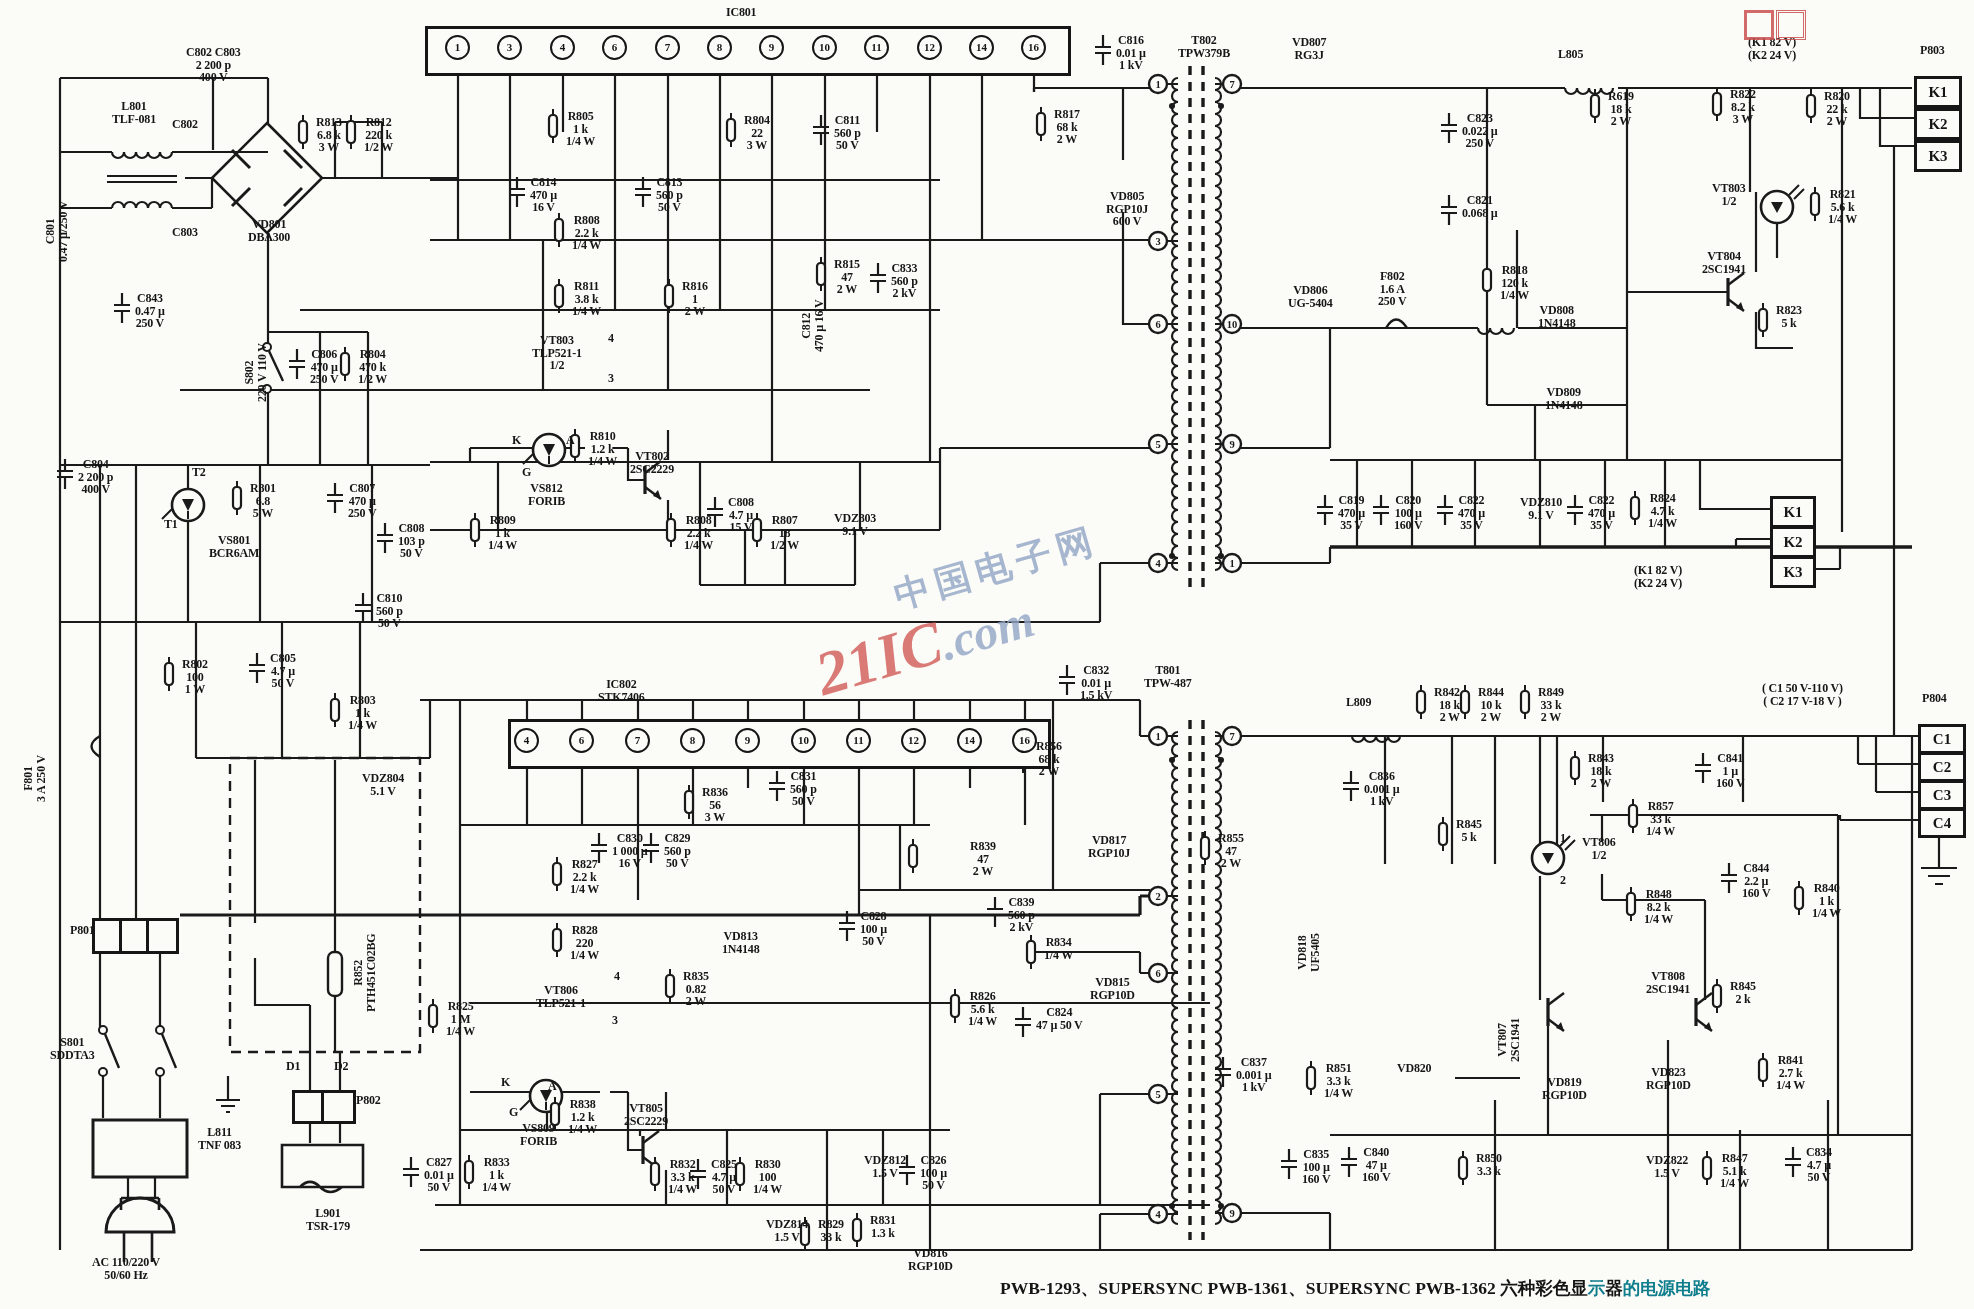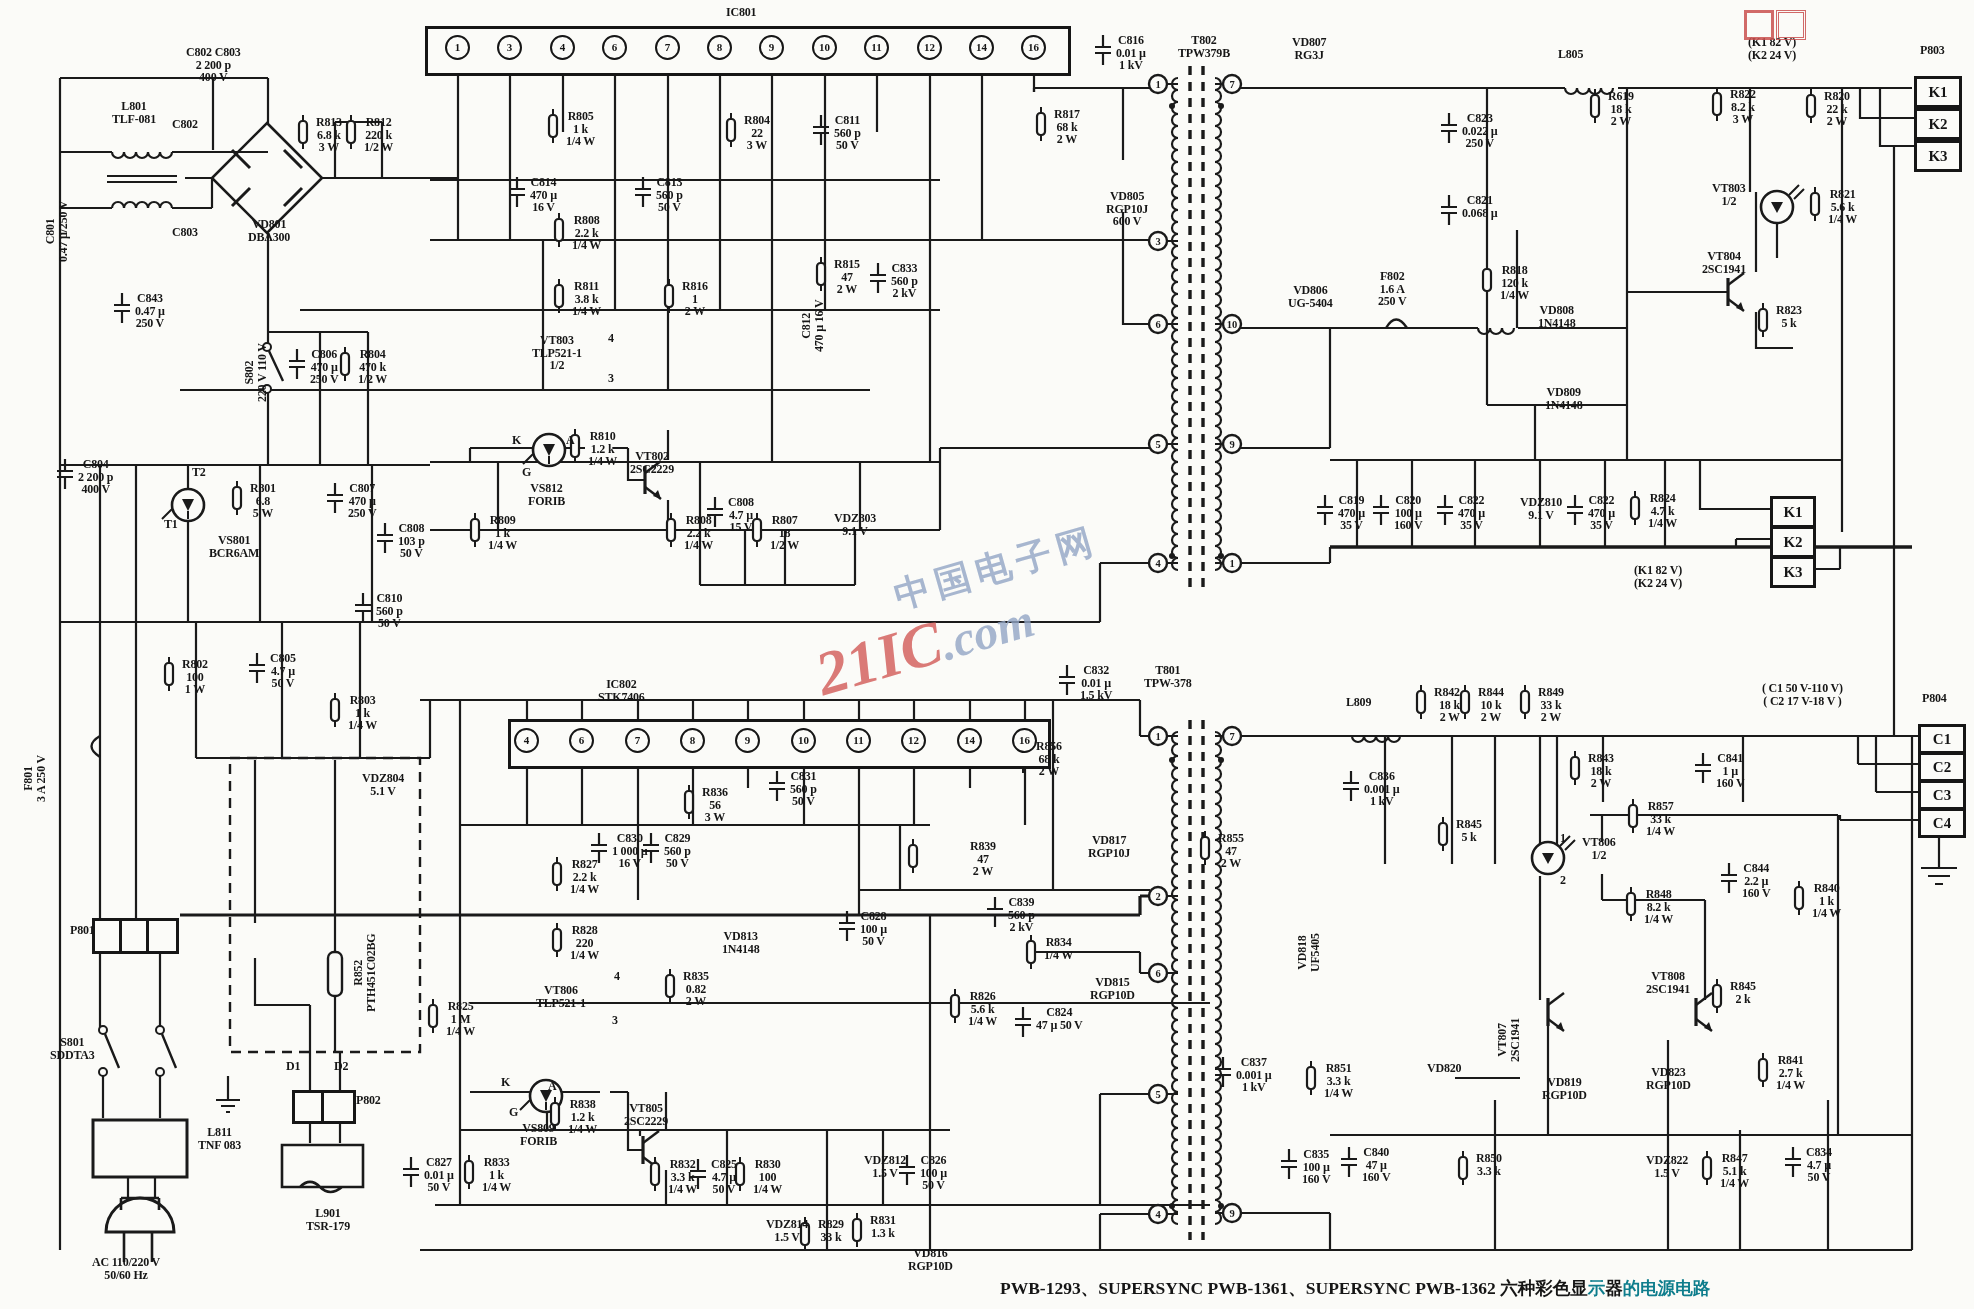--- a/index.html
+++ b/index.html
@@ -828,21 +828,21 @@
       <div>560 p</div>
       <div>2 kV</div>
     </div>
     <div class="lbl" style="left: 1080px; top: 664px;">
       <div>C832</div>
       <div>0.01 µ</div>
       <div>1.5 kV</div>
     </div>
     <div class="lbl" style="left: 1144px; top: 664px;">
       <div>T801</div>
-      <div>TPW-378</div>
+      <div>TPW-487</div>
     </div>
     <div class="lbl" style="left: 1088px; top: 834px;">
       <div>VD817</div>
       <div>RGP10J</div>
     </div>
     <div class="lbl" style="left: 1044px; top: 936px;">
       <div>R834</div>
       <div>1/4 W</div>
     </div>
     <div class="lbl" style="left: 1090px; top: 976px;">
@@ -1051,21 +1051,21 @@
       <div>R845</div>
       <div>2 k</div>
     </div>
     <div class="lbl" style="left: 1762px; top: 682px;">
       <div>( C1 50 V-110 V)</div>
       <div>( C2 17 V-18 V )</div>
     </div>
     <div class="lbl" style="left: 1922px; top: 692px;">
       <div>P804</div>
     </div>
-    <div class="lbl" style="left: 1427px; top: 1062px;">
+    <div class="lbl" style="left: 1397px; top: 1062px;">
       <div>VD820</div>
     </div>
     <div class="lbl" style="left: 1542px; top: 1076px;">
       <div>VD819</div>
       <div>RGP10D</div>
     </div>
     <div class="lbl" style="left: 1646px; top: 1066px;">
       <div>VD823</div>
       <div>RGP10D</div>
     </div>

